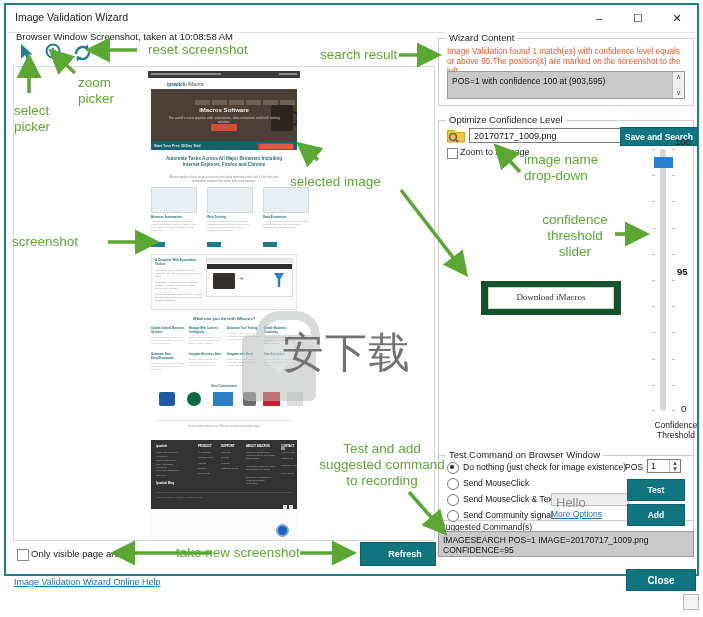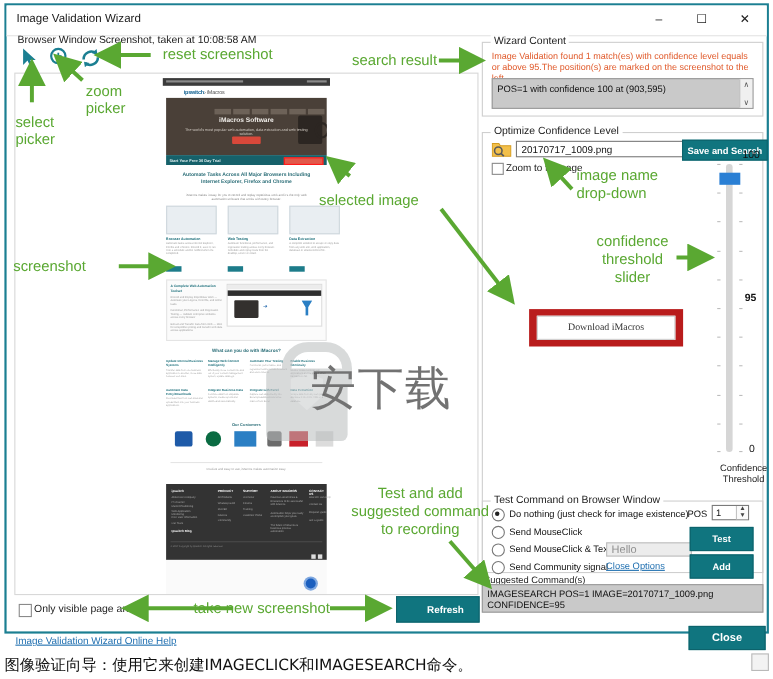--- a/index.html
+++ b/index.html
@@ -120,21 +120,21 @@
 
   .g-opt{left:438px;top:120px;width:256px;height:425px;}
   .fileicon{position:absolute;left:8px;top:7px;width:18px;height:15px;}
   .namebox{position:absolute;left:30px;top:7px;width:162px;height:15px;background:#fff;border:1px solid #7a7a7a;box-sizing:border-box;}
   .namebox span{position:absolute;left:4px;top:2px;font-size:9px;color:#111;}
   .btn-save{position:absolute;left:181px;top:6px;width:76px;height:17px;background:#10757f;border:1px solid #0c636c;}
   .btn-save span{position:absolute;left:0;right:0;top:4px;text-align:center;font-size:8.5px;color:#fff;font-weight:bold;}
   .zchk{position:absolute;left:8px;top:27px;width:9px;height:9px;border:1px solid #8a8a8a;background:#fff;}
   .zchk-lbl{position:absolute;left:21px;top:26px;font-size:9px;color:#222;}
 
-  .preview{position:absolute;left:42px;top:160px;width:140px;height:34px;background:#b91c1c;}
+  .preview{position:absolute;left:42px;top:160px;width:140px;height:34px;background:#14532d;}
   .preview .inner{position:absolute;left:7px;top:6px;right:7px;bottom:6px;background:#fff;border:1px solid #cfcfcf;}
   .preview .inner span{position:absolute;left:0;right:0;top:4px;text-align:center;font-size:9px;color:#333;
                         font-family:"Liberation Serif",serif;}
 
   
   .slider{position:absolute;left:196px;top:16px;width:60px;height:290px;}
   .sl-track{position:absolute;left:25px;top:12px;width:6px;height:262px;background:#d6d6d6;border-radius:3px;}
   .sl-ticks{position:absolute;left:0;top:12px;width:60px;height:262px;}
   .sl-ticks i{position:absolute;width:3px;height:1px;background:#bdbdbd;}
   .sl-ticks i.l{left:17px;} .sl-ticks i.r{left:37px;}
@@ -142,21 +142,21 @@
   .sl-100{position:absolute;left:40px;top:-1px;font-size:9.5px;color:#111;}
   .sl-95{position:absolute;left:42px;top:129px;font-size:9.5px;color:#111;font-weight:bold;}
   .sl-0{position:absolute;left:46px;top:266px;font-size:9.5px;color:#111;}
   .sl-cap{position:absolute;left:14px;top:283px;width:54px;text-align:center;font-size:8.5px;line-height:10px;color:#222;}
 
   .g-test{left:438px;top:455px;width:256px;height:66px;}
   .radio{position:absolute;width:10px;height:10px;border:1px solid #777;border-radius:50%;background:#fff;}
   .radio.on:after{content:"";position:absolute;left:2px;top:2px;width:4px;height:4px;border-radius:50%;background:#222;}
   .rlbl{position:absolute;font-size:8.5px;color:#111;}
   .hello{position:absolute;left:112px;top:37px;width:78px;height:13px;background:#ececec;border:1px solid #bdbdbd;box-sizing:border-box;}
-  .hello span{position:absolute;left:4px;top:1px;font-size:10px;color:#8f8f8f;text-align:center;}
+  .hello span{position:absolute;left:4px;top:1px;font-size:13px;color:#8f8f8f;text-align:center;}
   .morelink{position:absolute;left:112px;top:53px;font-size:8.5px;color:#1f6fb0;text-decoration:underline;}
   .poslbl{position:absolute;left:186px;top:6px;font-size:8.5px;color:#111;}
   .posbox{position:absolute;left:208px;top:3px;width:34px;height:14px;background:#fff;border:1px solid #7a7a7a;box-sizing:border-box;}
   .posbox span{position:absolute;left:3px;top:1px;font-size:8.5px;color:#111;}
   .posbox .sp{position:absolute;right:0;top:0;bottom:0;width:10px;border-left:1px solid #c3c3c3;background:#fafafa;}
   .posbox .sp i{position:absolute;left:0;right:0;text-align:center;font-size:6px;color:#444;font-style:normal;}
   .posbox .sp i.u{top:0;} .posbox .sp i.d{bottom:0;}
   .btn-test{position:absolute;left:188px;top:23px;width:56px;height:20px;background:#10757f;border:1px solid #0c636c;}
   .btn-add{position:absolute;left:188px;top:48px;width:56px;height:20px;background:#10757f;border:1px solid #0c636c;}
   .btn-test span,.btn-add span{position:absolute;left:0;right:0;top:5px;text-align:center;font-size:8.5px;color:#fff;font-weight:bold;}
@@ -477,21 +477,21 @@
     <div class="rlbl" style="left:24px;top:22px">Send MouseClick</div>
 
     <div class="radio" style="left:8px;top:38px"></div>
     <div class="rlbl" style="left:24px;top:38px">Send MouseClick &amp; Text:</div>
     <div class="hello">
         <span>Hello</span>
       </div>
 
     <div class="radio" style="left:8px;top:54px"></div>
     <div class="rlbl" style="left:24px;top:54px">Send Community signal</div>
-    <div class="morelink">Close Options</div>
+    <div class="morelink">More Options</div>
 
     <div class="poslbl">POS</div>
     <div class="posbox">
       <span>1</span>
       <div class="sp">
           <i class="u">▲</i>
           <i class="d">▼</i>
         </div>
     </div>
     <div class="btn-test">
@@ -542,15 +542,14 @@
   <div class="anno" style="left:524px;top:152px">image name
 drop-down</div>
   <div class="anno" style="left:292px;top:441px;text-align:center;width:180px">Test and add
 suggested command
 to recording</div>
   <div class="anno" style="left:530px;top:212px;text-align:center;width:90px">confidence
 threshold
 slider</div>
   <div class="anno" style="left:176px;top:545px">take new screenshot</div>
 
-  <div class="caption">图像验证向导：使用它来创建IMAGECLICK和IMAGESEARCH命令。</div>
   <div class="sbar"></div>
 </div>
 
 </body></html>

